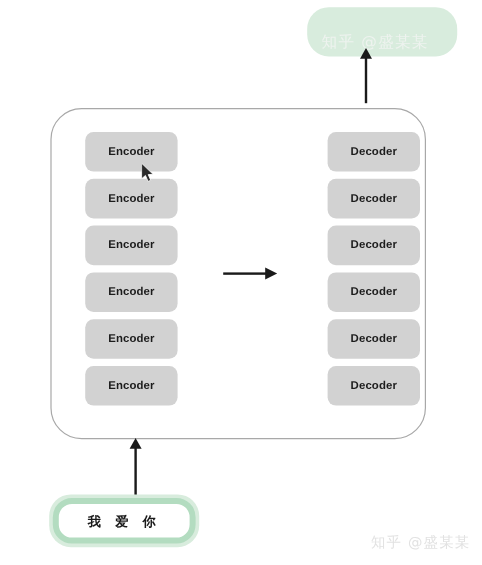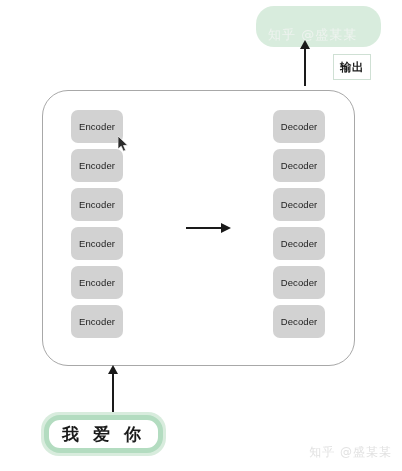--- a/index.html
+++ b/index.html
@@ -59,21 +59,21 @@
     width: 119px;
     height: 38px;
   }
   #input-glow {
     left: 41px;
     top: 412px;
     width: 125px;
     height: 44px;
   }
   #input-text {
-    font-size: 17px;
+    font-size: 11px;
     font-weight: 700;
     letter-spacing: 4px;
     color: #1a1a1a;
     white-space: nowrap;
     font-family: "DejaVu Sans", "Liberation Sans", sans-serif;
   }
 
   
   .tag-label {
     position: absolute;
@@ -169,30 +169,31 @@
     top: 110px;
     display: flex;
     flex-direction: column;
     gap: 6px;
   }
   #encoder-stack { left: 71px; }
   #decoder-stack { left: 273px; justify-content: center; }
 
   .block {
     box-sizing: border-box;
-    width: 52px;
+    width: 77px;
     height: 33px;
     background: #d2d2d2;
     border-radius: 7px;
     display: flex;
     align-items: center;
     justify-content: center;
     font-size: 9.5px;
     color: #1c1c1c;
     letter-spacing: 0.1px;
+    font-weight: bold;
   }
 
   
   #watermark {
     position: absolute;
     right: 10px;
     bottom: 10px;
     font-size: 12px;
     color: #e2e2e2;
     letter-spacing: 1px;
@@ -222,21 +223,20 @@
 </style>
 </head>
 <body>
 
 <div id="canvas">
 
   <div id="output-glow" class="green-box-glow"></div>
 
   <div id="watermark-ghost">知乎 @盛某某</div>
 
-  <div id="label-output" class="tag-label">输出</div>
 
   <div id="arrow-output" class="arrow-v"></div>
 
   <div id="main-container"></div>
 
   <div id="encoder-stack" class="stack">
     <div class="block">Encoder</div>
     <div class="block">Encoder</div>
     <div class="block">Encoder</div>
     <div class="block">Encoder</div>

